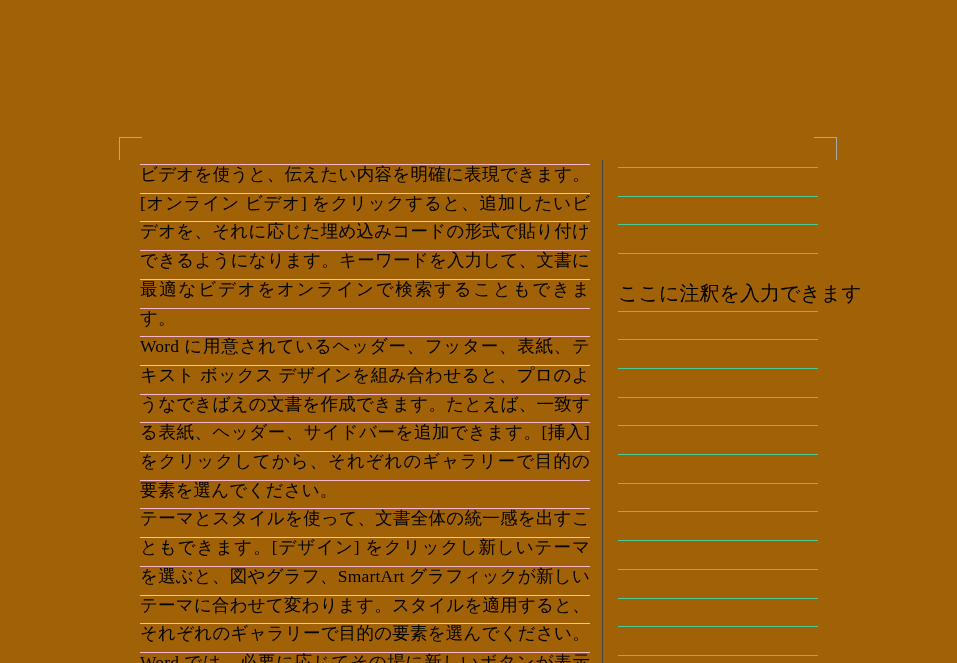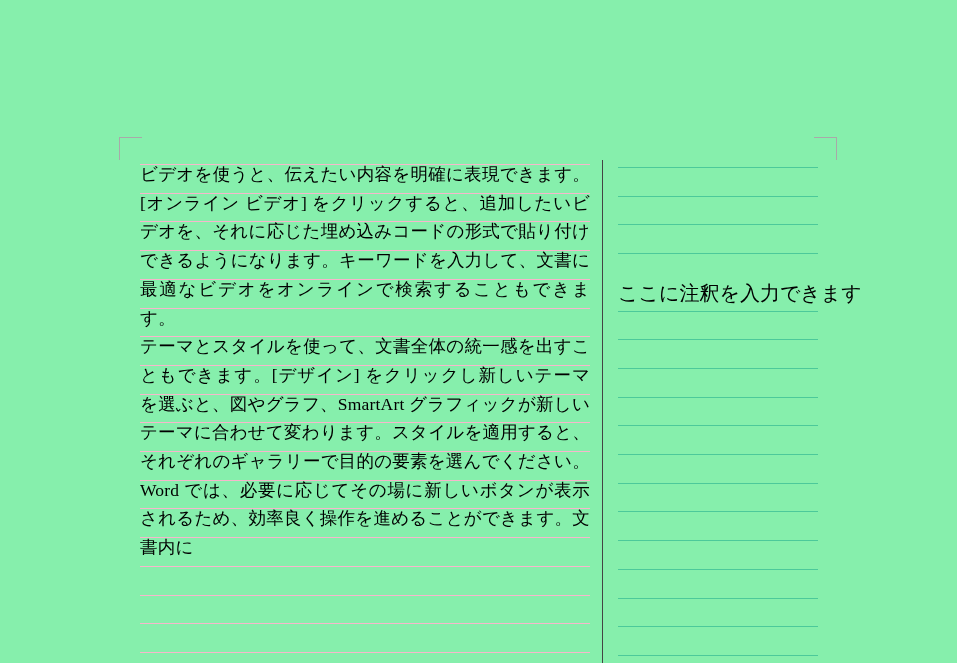--- a/index.html
+++ b/index.html
@@ -9,21 +9,21 @@
     width: 957px;
     height: 663px;
     overflow: hidden;
     font-family: "MS Mincho", "Yu Mincho", serif;
     color: #000;
   }
   .viewport {
     position: relative;
     width: 957px;
     height: 663px;
-    background: #86efac;
+    background: #a16207;
   }
   .page {
     position: absolute;
     left: 0;
     top: 0;
     width: 957px;
     height: 663px;
   }
   
   .crop {
@@ -122,20 +122,21 @@
         <div class="rule-main" style="top: 508.4px;"></div>
         <div class="rule-main" style="top: 537.1px;"></div>
         <div class="rule-main" style="top: 565.8px;"></div>
         <div class="rule-main" style="top: 594.5px;"></div>
         <div class="rule-main" style="top: 623.2px;"></div>
         <div class="rule-main" style="top: 651.9px;"></div>
       </div>
 
     <div class="maincol">
       <p>ビデオを使うと、伝えたい内容を明確に表現できます。[オンライン ビデオ] をクリックすると、追加したいビデオを、それに応じた埋め込みコードの形式で貼り付けできるようになります。キーワードを入力して、文書に最適なビデオをオンラインで検索することもできます。</p>
+      <p>Word に用意されているヘッダー、フッター、表紙、テキスト ボックス デザインを組み合わせると、プロのようなできばえの文書を作成できます。たとえば、一致する表紙、ヘッダー、サイドバーを追加できます。[挿入] をクリックしてから、それぞれのギャラリーで目的の要素を選んでください。</p>
       <p>テーマとスタイルを使って、文書全体の統一感を出すこともできます。[デザイン] をクリックし新しいテーマを選ぶと、図やグラフ、SmartArt グラフィックが新しいテーマに合わせて変わります。スタイルを適用すると、それぞれのギャラリーで目的の要素を選んでください。</p>
       <p>Word では、必要に応じてその場に新しいボタンが表示されるため、効率良く操作を進めることができます。文書内に</p>
     </div>
 
     <div class="divider"></div>
 
     <div id="cmt-rules">
         <div class="rule-cmt" style="top: 167px;"></div>
         <div class="rule-cmt" style="top: 195.7px;"></div>
         <div class="rule-cmt" style="top: 224.4px;"></div>

